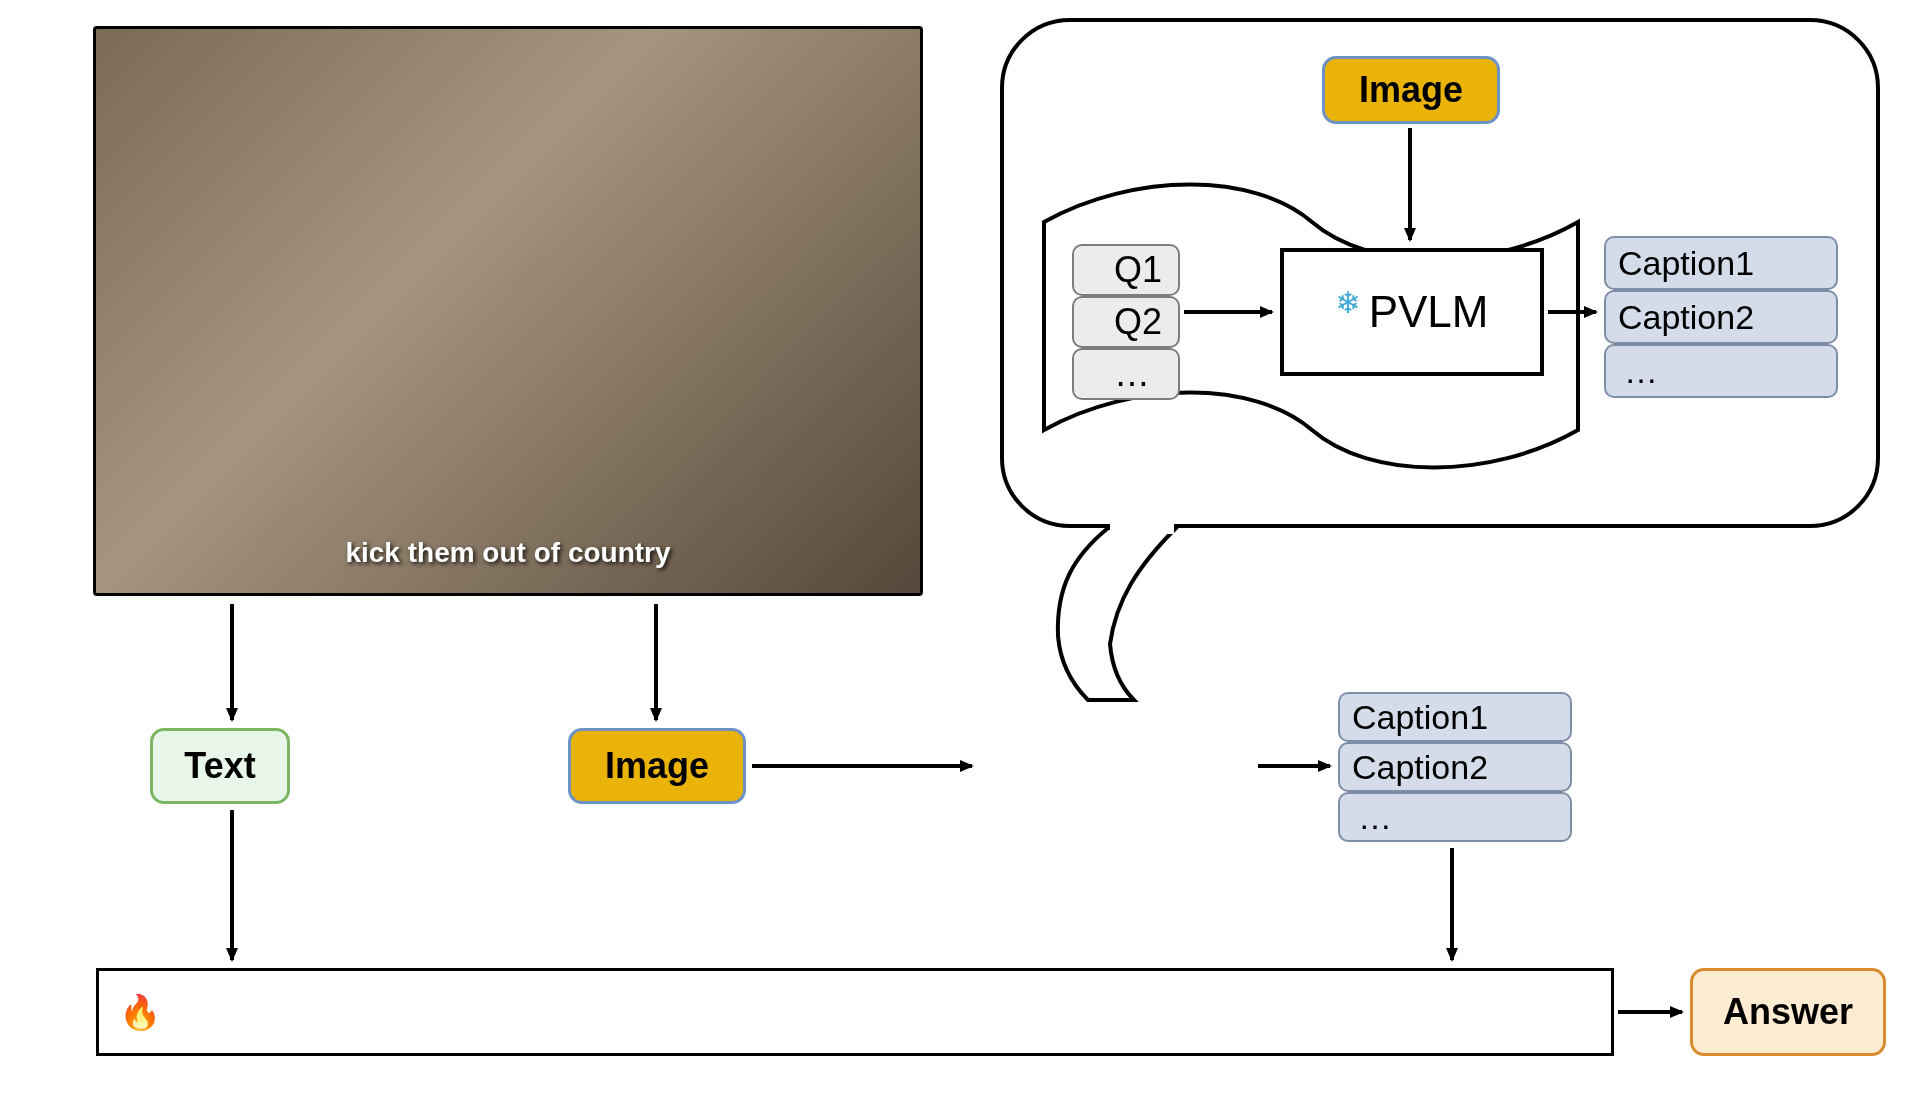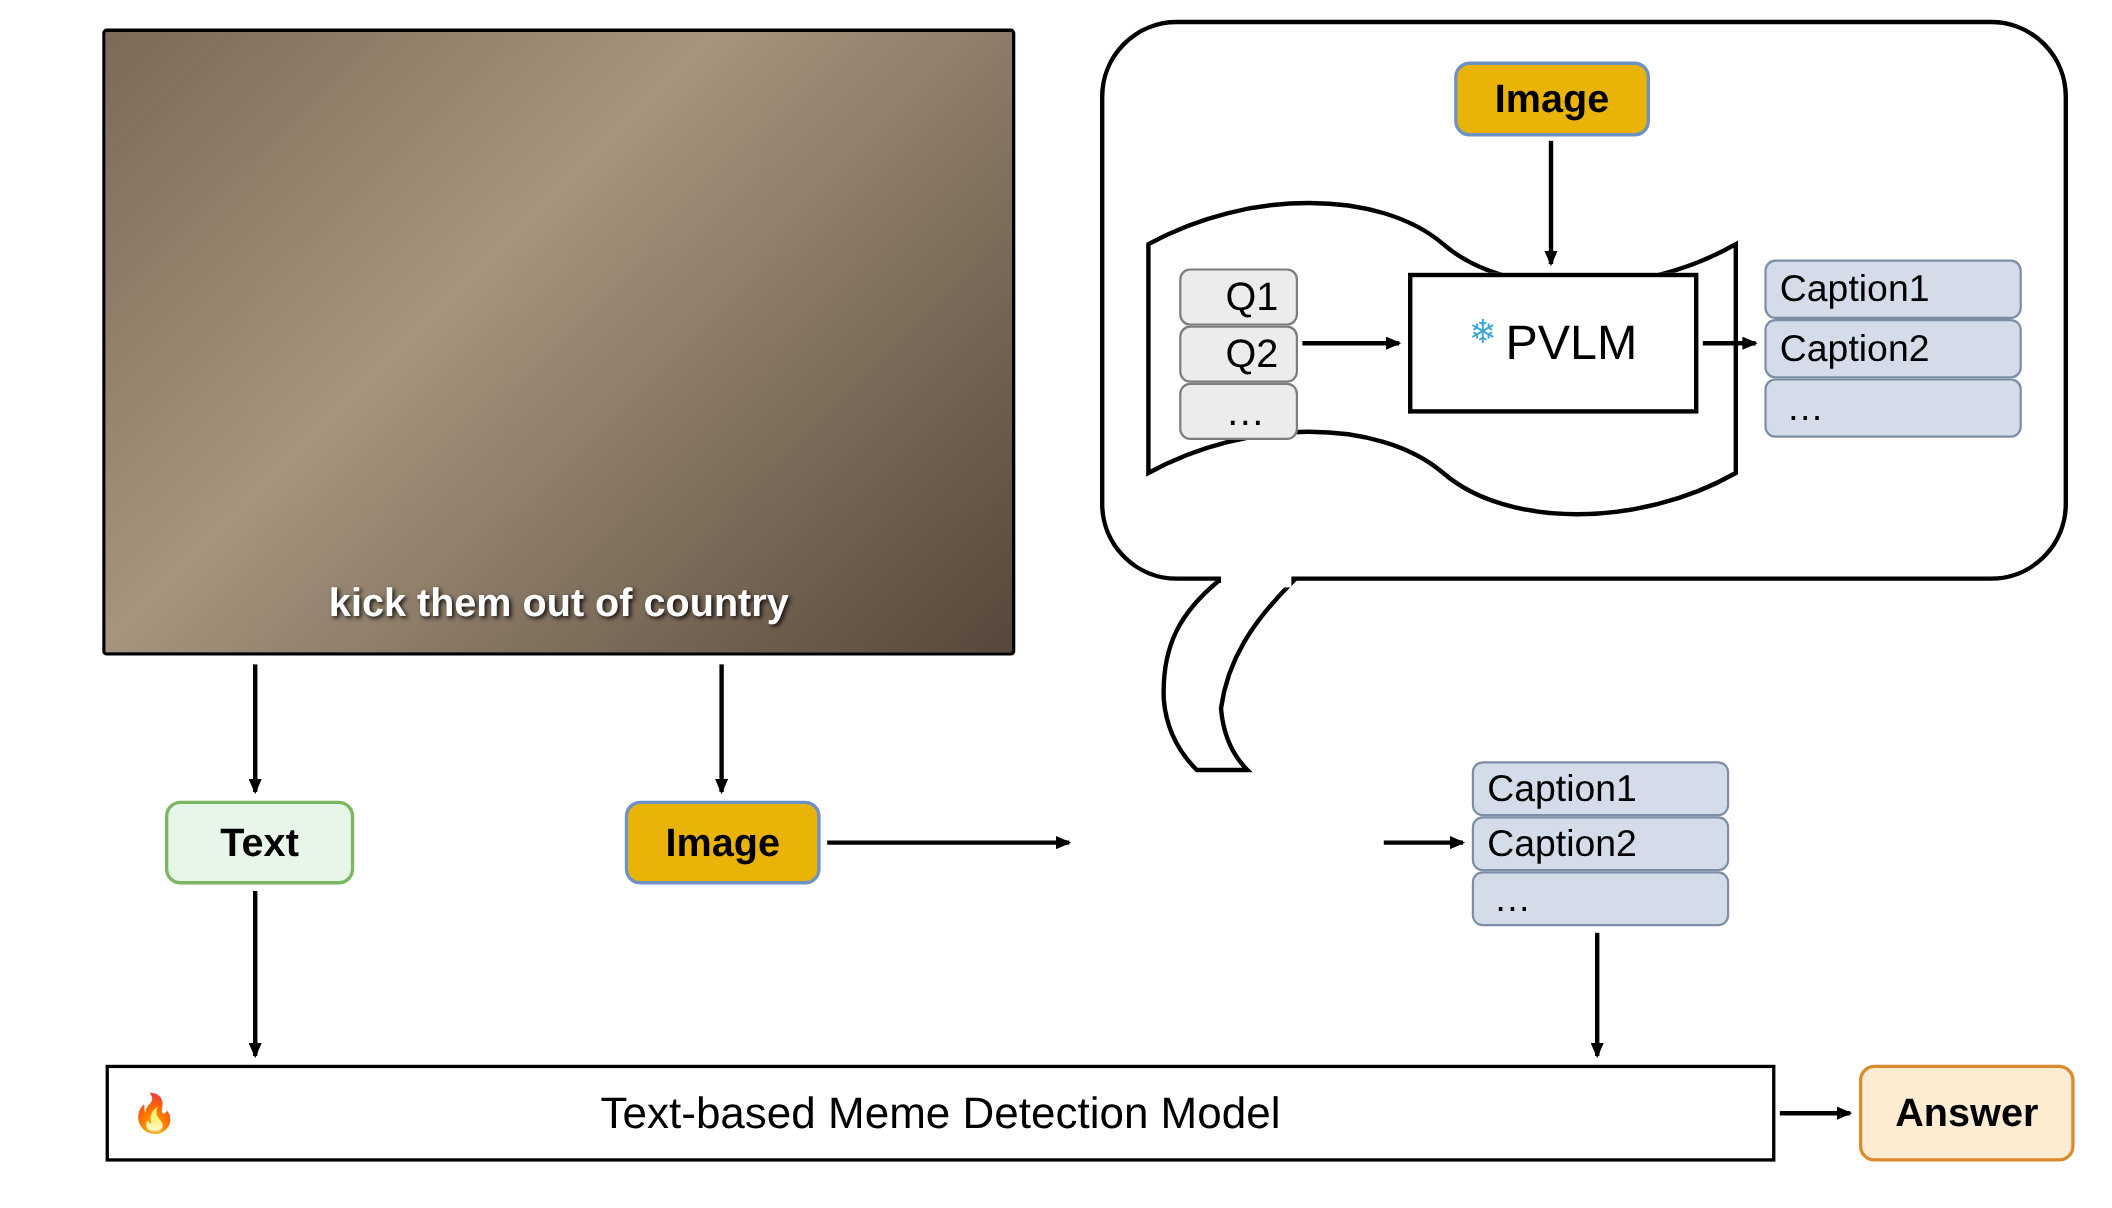--- a/index.html
+++ b/index.html
@@ -36,21 +36,21 @@
   background: linear-gradient(135deg, #7b6a56 0%, #a5957e 40%, #57473a 100%);
   border: 3px solid #000;
   border-radius: 4px;
   overflow: hidden;
   color: #fff;
   align-items: flex-end;
   justify-content: center;
 }
 .meme-caption {
   font-family: "Arial Black", Arial, sans-serif;
-  font-size: 36px;
+  font-size: 28px;
   font-weight: 700;
   color: #fff;
   text-shadow: 2px 2px 4px rgba(0,0,0,0.85);
   padding-bottom: 24px;
 }
 
 
 .bubble {
   position: absolute;
   left: 1000px; top: 18px;
@@ -129,21 +129,21 @@
   font-size: 34px;
 }
 
 
 .answer {
   left: 1690px; top: 968px;
   width: 196px; height: 88px;
 }
 
 
-.textnode { left: 150px; top: 728px; width: 172px; height: 76px; }
+.textnode { left: 150px; top: 728px; width: 140px; height: 76px; }
 
 .imagenode { left: 568px; top: 728px; width: 178px; height: 76px; }
 
 .imagenode-bubble { left: 1322px; top: 56px; width: 178px; height: 68px; }
 
 
 .probe { left: 976px; top: 696px; width: 280px; height: 126px; }
 
 
 .capstack-bottom { left: 1338px; top: 692px; }
@@ -206,21 +206,20 @@
 
 
   <div class="stack capstack-bottom">
     <div class="item">Caption1</div>
     <div class="item">Caption2</div>
     <div class="item ellipsis">…</div>
   </div>
 
   <div class="node detection">
     <span class="fire">🔥</span>
-    <span>Text-based Meme Detection Model</span>
   </div>
 
   <div class="node rounded orange answer">
     <span>Answer</span>
   </div>
 
   <svg class="arrows">
     <defs>
       <marker id="ah" markerWidth="14" markerHeight="12" refX="12" refY="6" orient="auto" markerUnits="userSpaceOnUse">
         <path d="M0,0 L14,6 L0,12 Z" fill="#000"></path>

